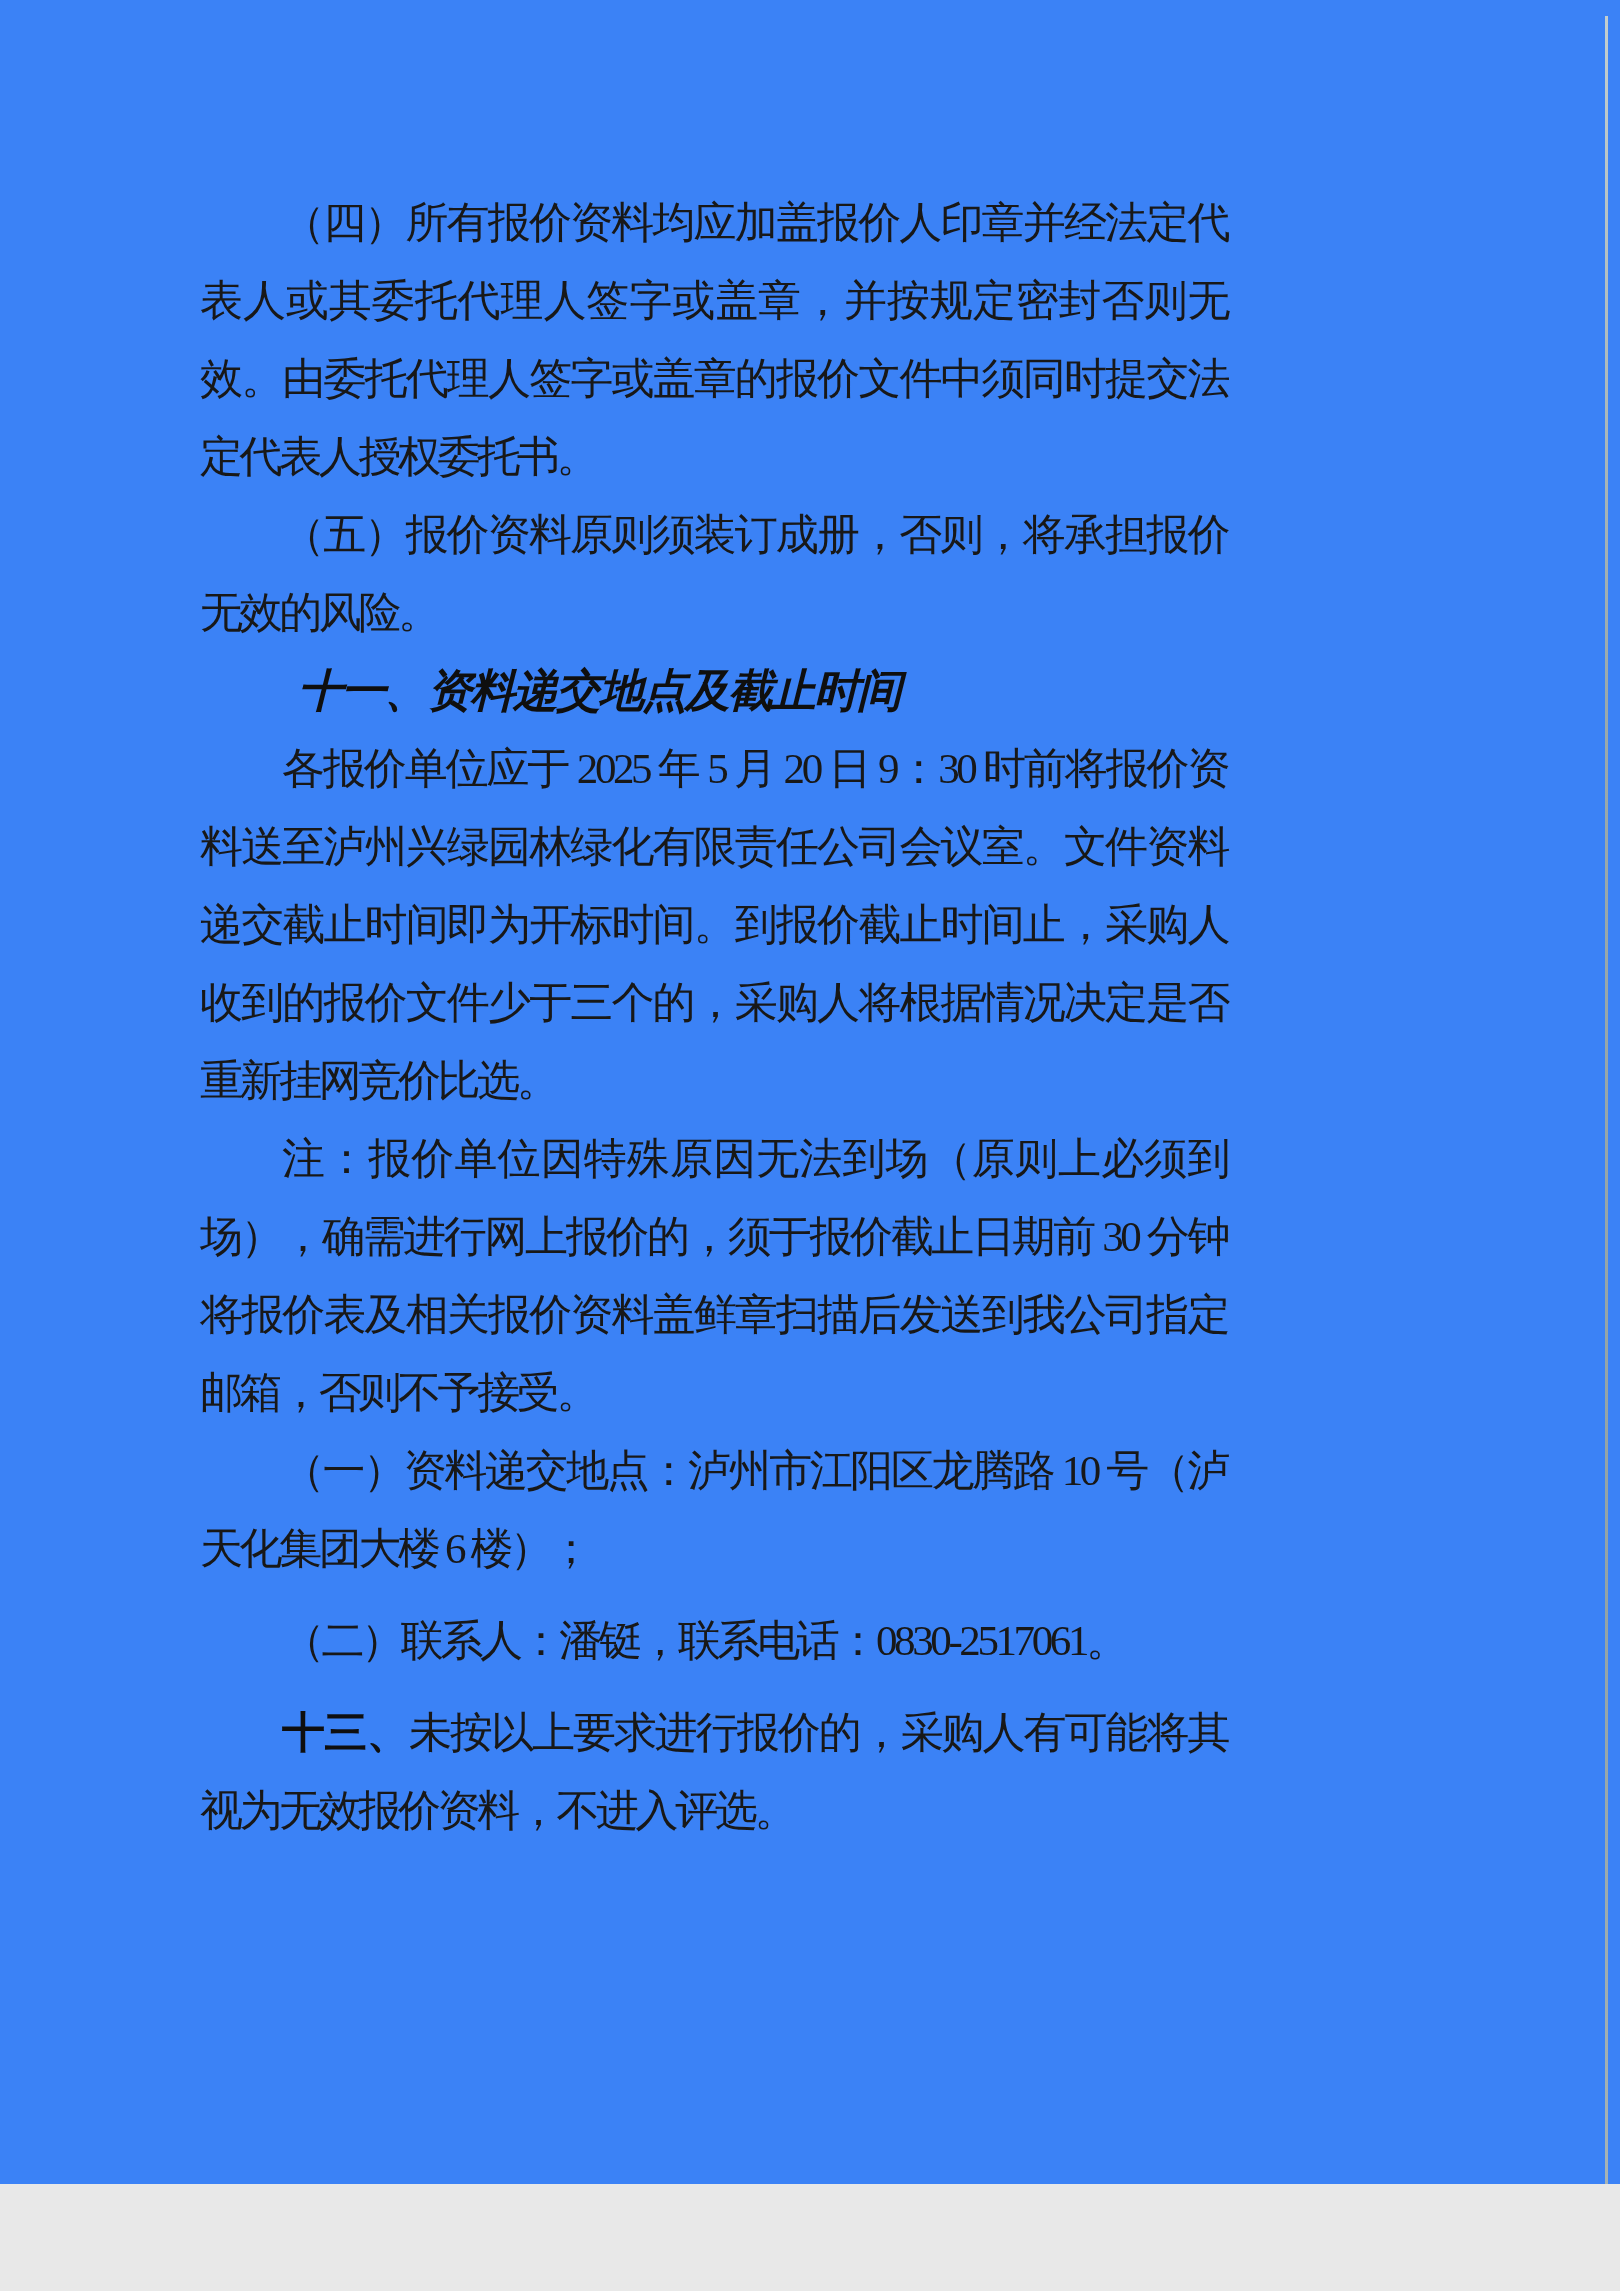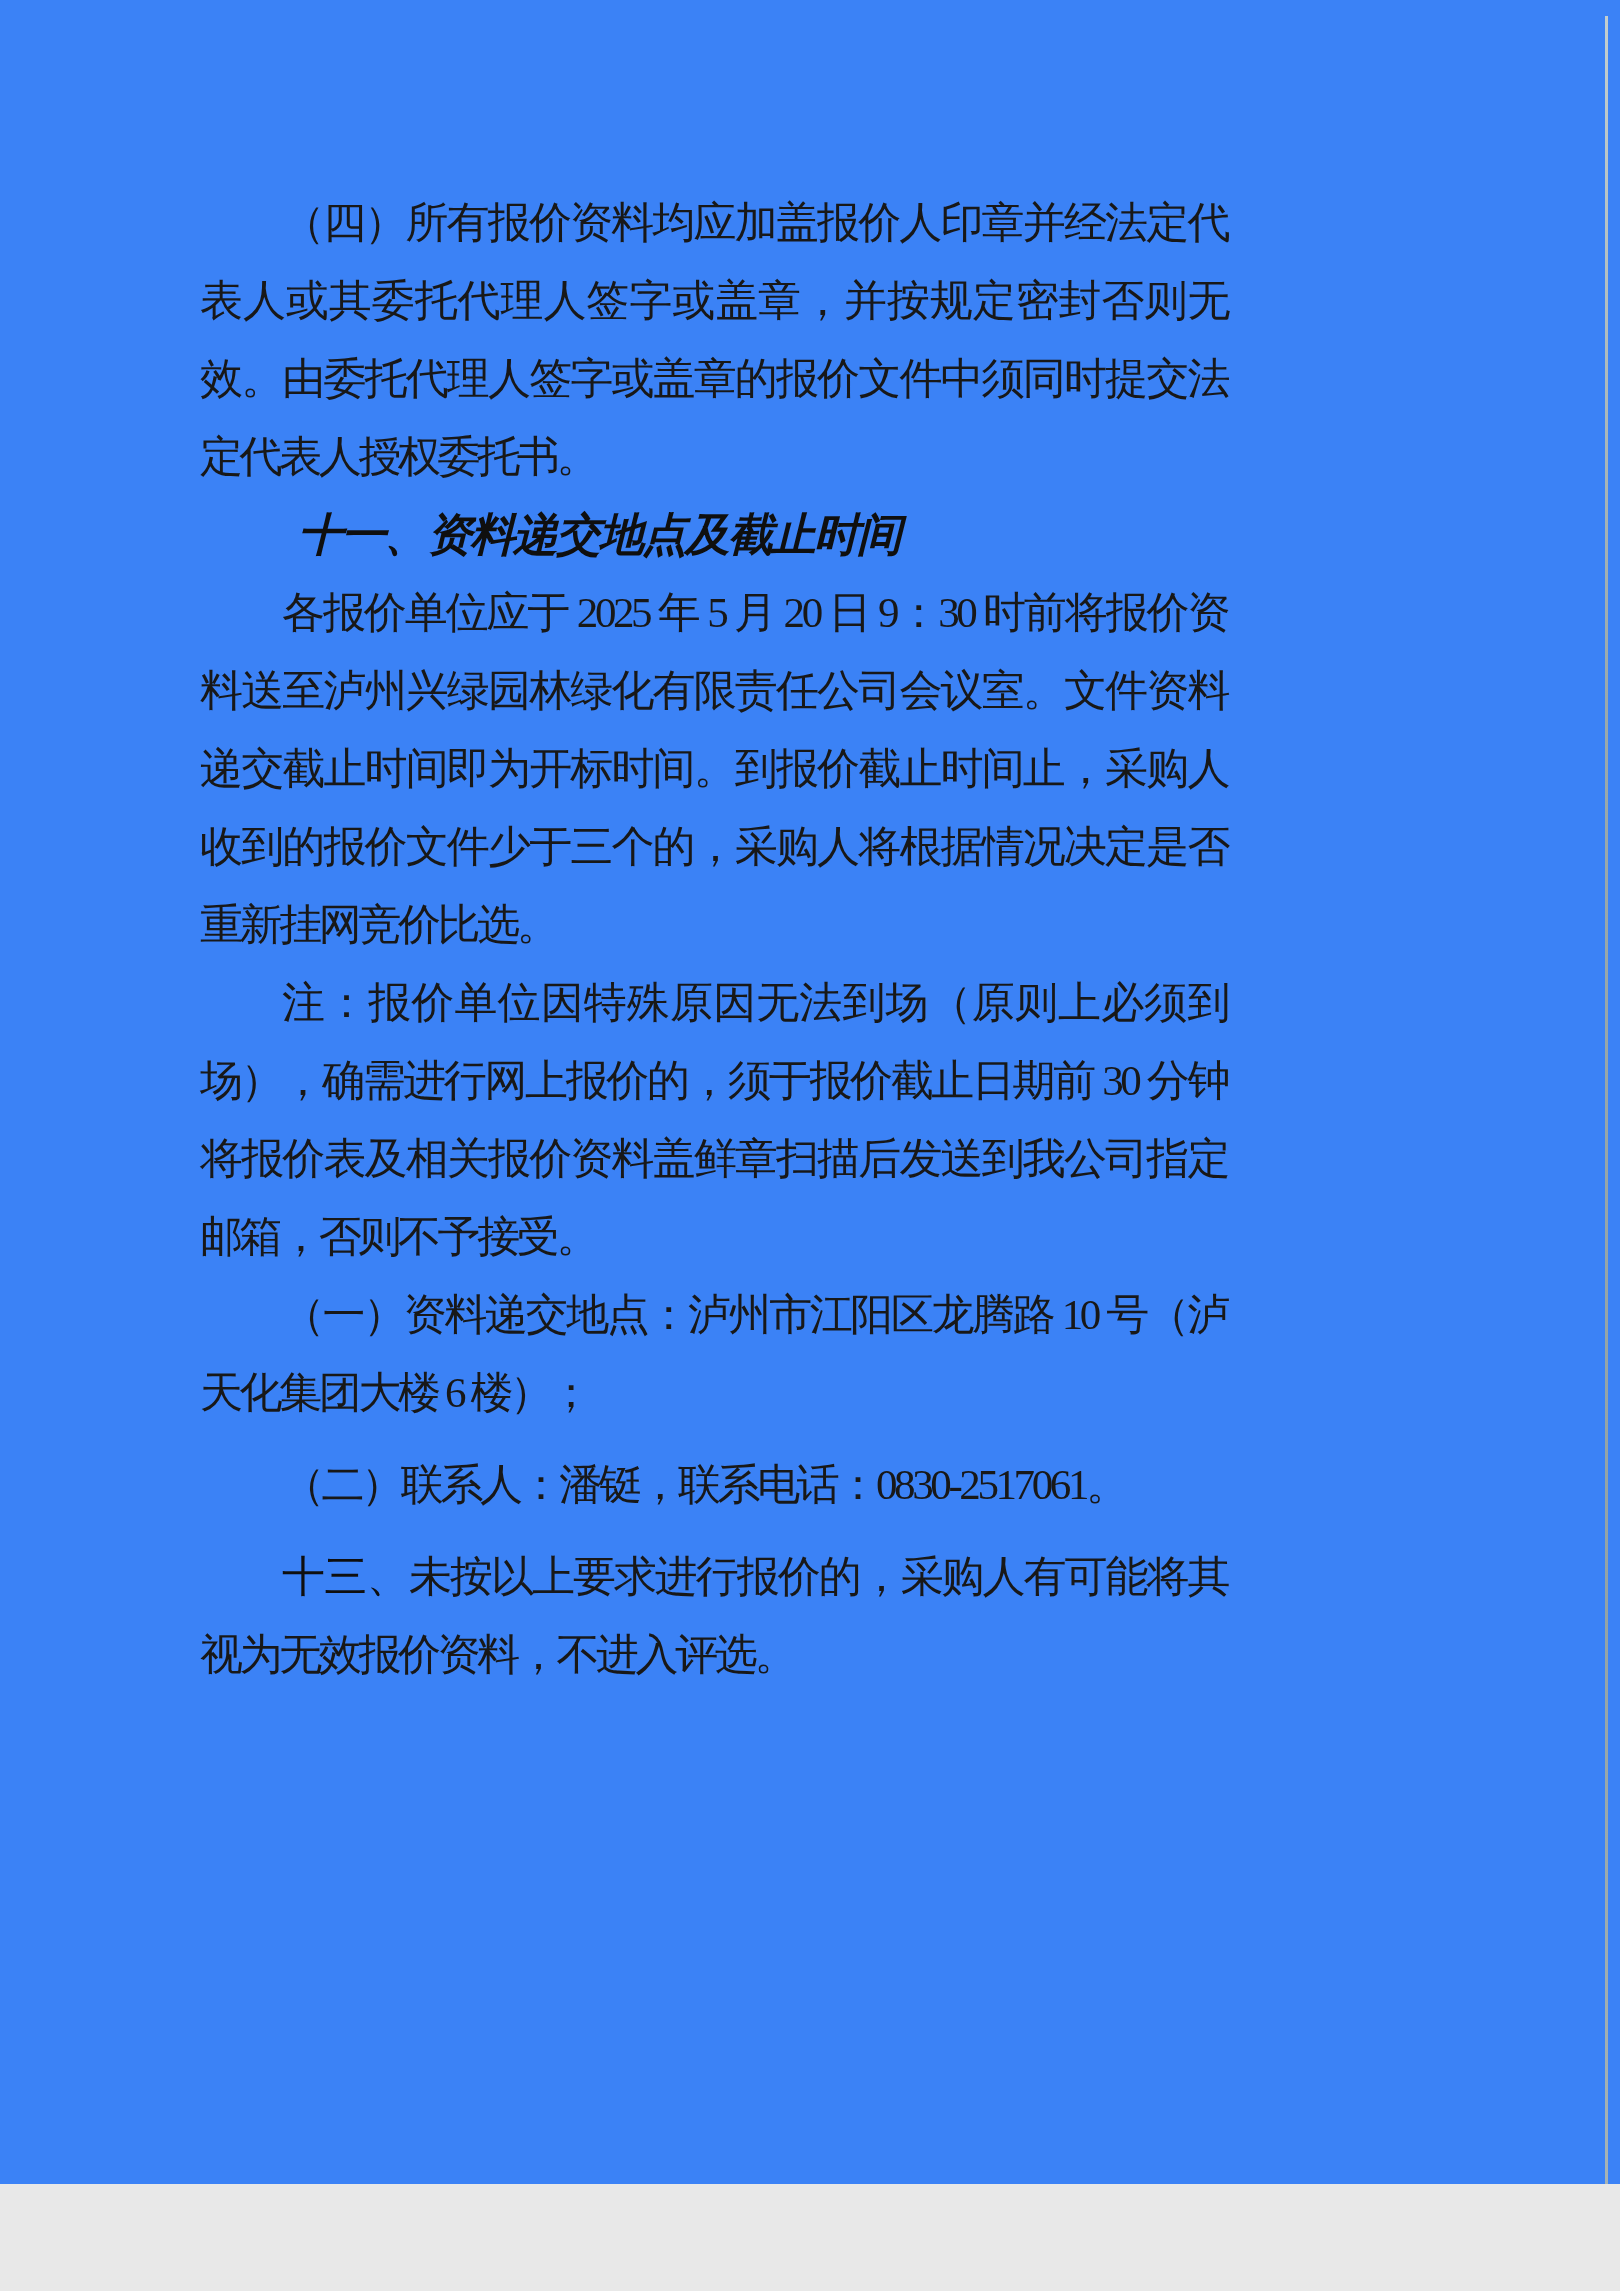--- a/index.html
+++ b/index.html
@@ -49,36 +49,37 @@
     letter-spacing: -2px;
     color: #0f0f0f;
     text-align: left;
     font-style: italic;
   }
   .gap-top {
     margin-top: 13.7px !important;
   }
   .lead-bold {
     font-family: "Liberation Sans", "DejaVu Sans", sans-serif;
-    font-weight: 400;
+    font-weight: 700;
     letter-spacing: -2px;
     color: #0f0f0f;
   }
 </style>
 </head>
 <body>
 
 <div class="page">
 
   <div class="scan-edge-line"></div>
 
   <div class="doc">
 
     <p>（四）所有报价资料均应加盖报价人印章并经法定代表人或其委托代理人签字或盖章，并按规定密封否则无效。由委托代理人签字或盖章的报价文件中须同时提交法定代表人授权委托书。</p>
 
+    <p>（五）报价资料原则须装订成册，否则，将承担报价无效的风险。</p>
 
     <p class="heading">十一、资料递交地点及截止时间</p>
 
     <p>各报价单位应于 2025 年 5 月 20 日 9：30 时前将报价资料送至泸州兴绿园林绿化有限责任公司会议室。文件资料递交截止时间即为开标时间。到报价截止时间止，采购人收到的报价文件少于三个的，采购人将根据情况决定是否重新挂网竞价比选。</p>
 
     <p>注：报价单位因特殊原因无法到场（原则上必须到场），确需进行网上报价的，须于报价截止日期前 30 分钟将报价表及相关报价资料盖鲜章扫描后发送到我公司指定邮箱，否则不予接受。</p>
 
 
     <p>（一）资料递交地点：泸州市江阳区龙腾路 10 号（泸天化集团大楼 6 楼）；</p>
 

